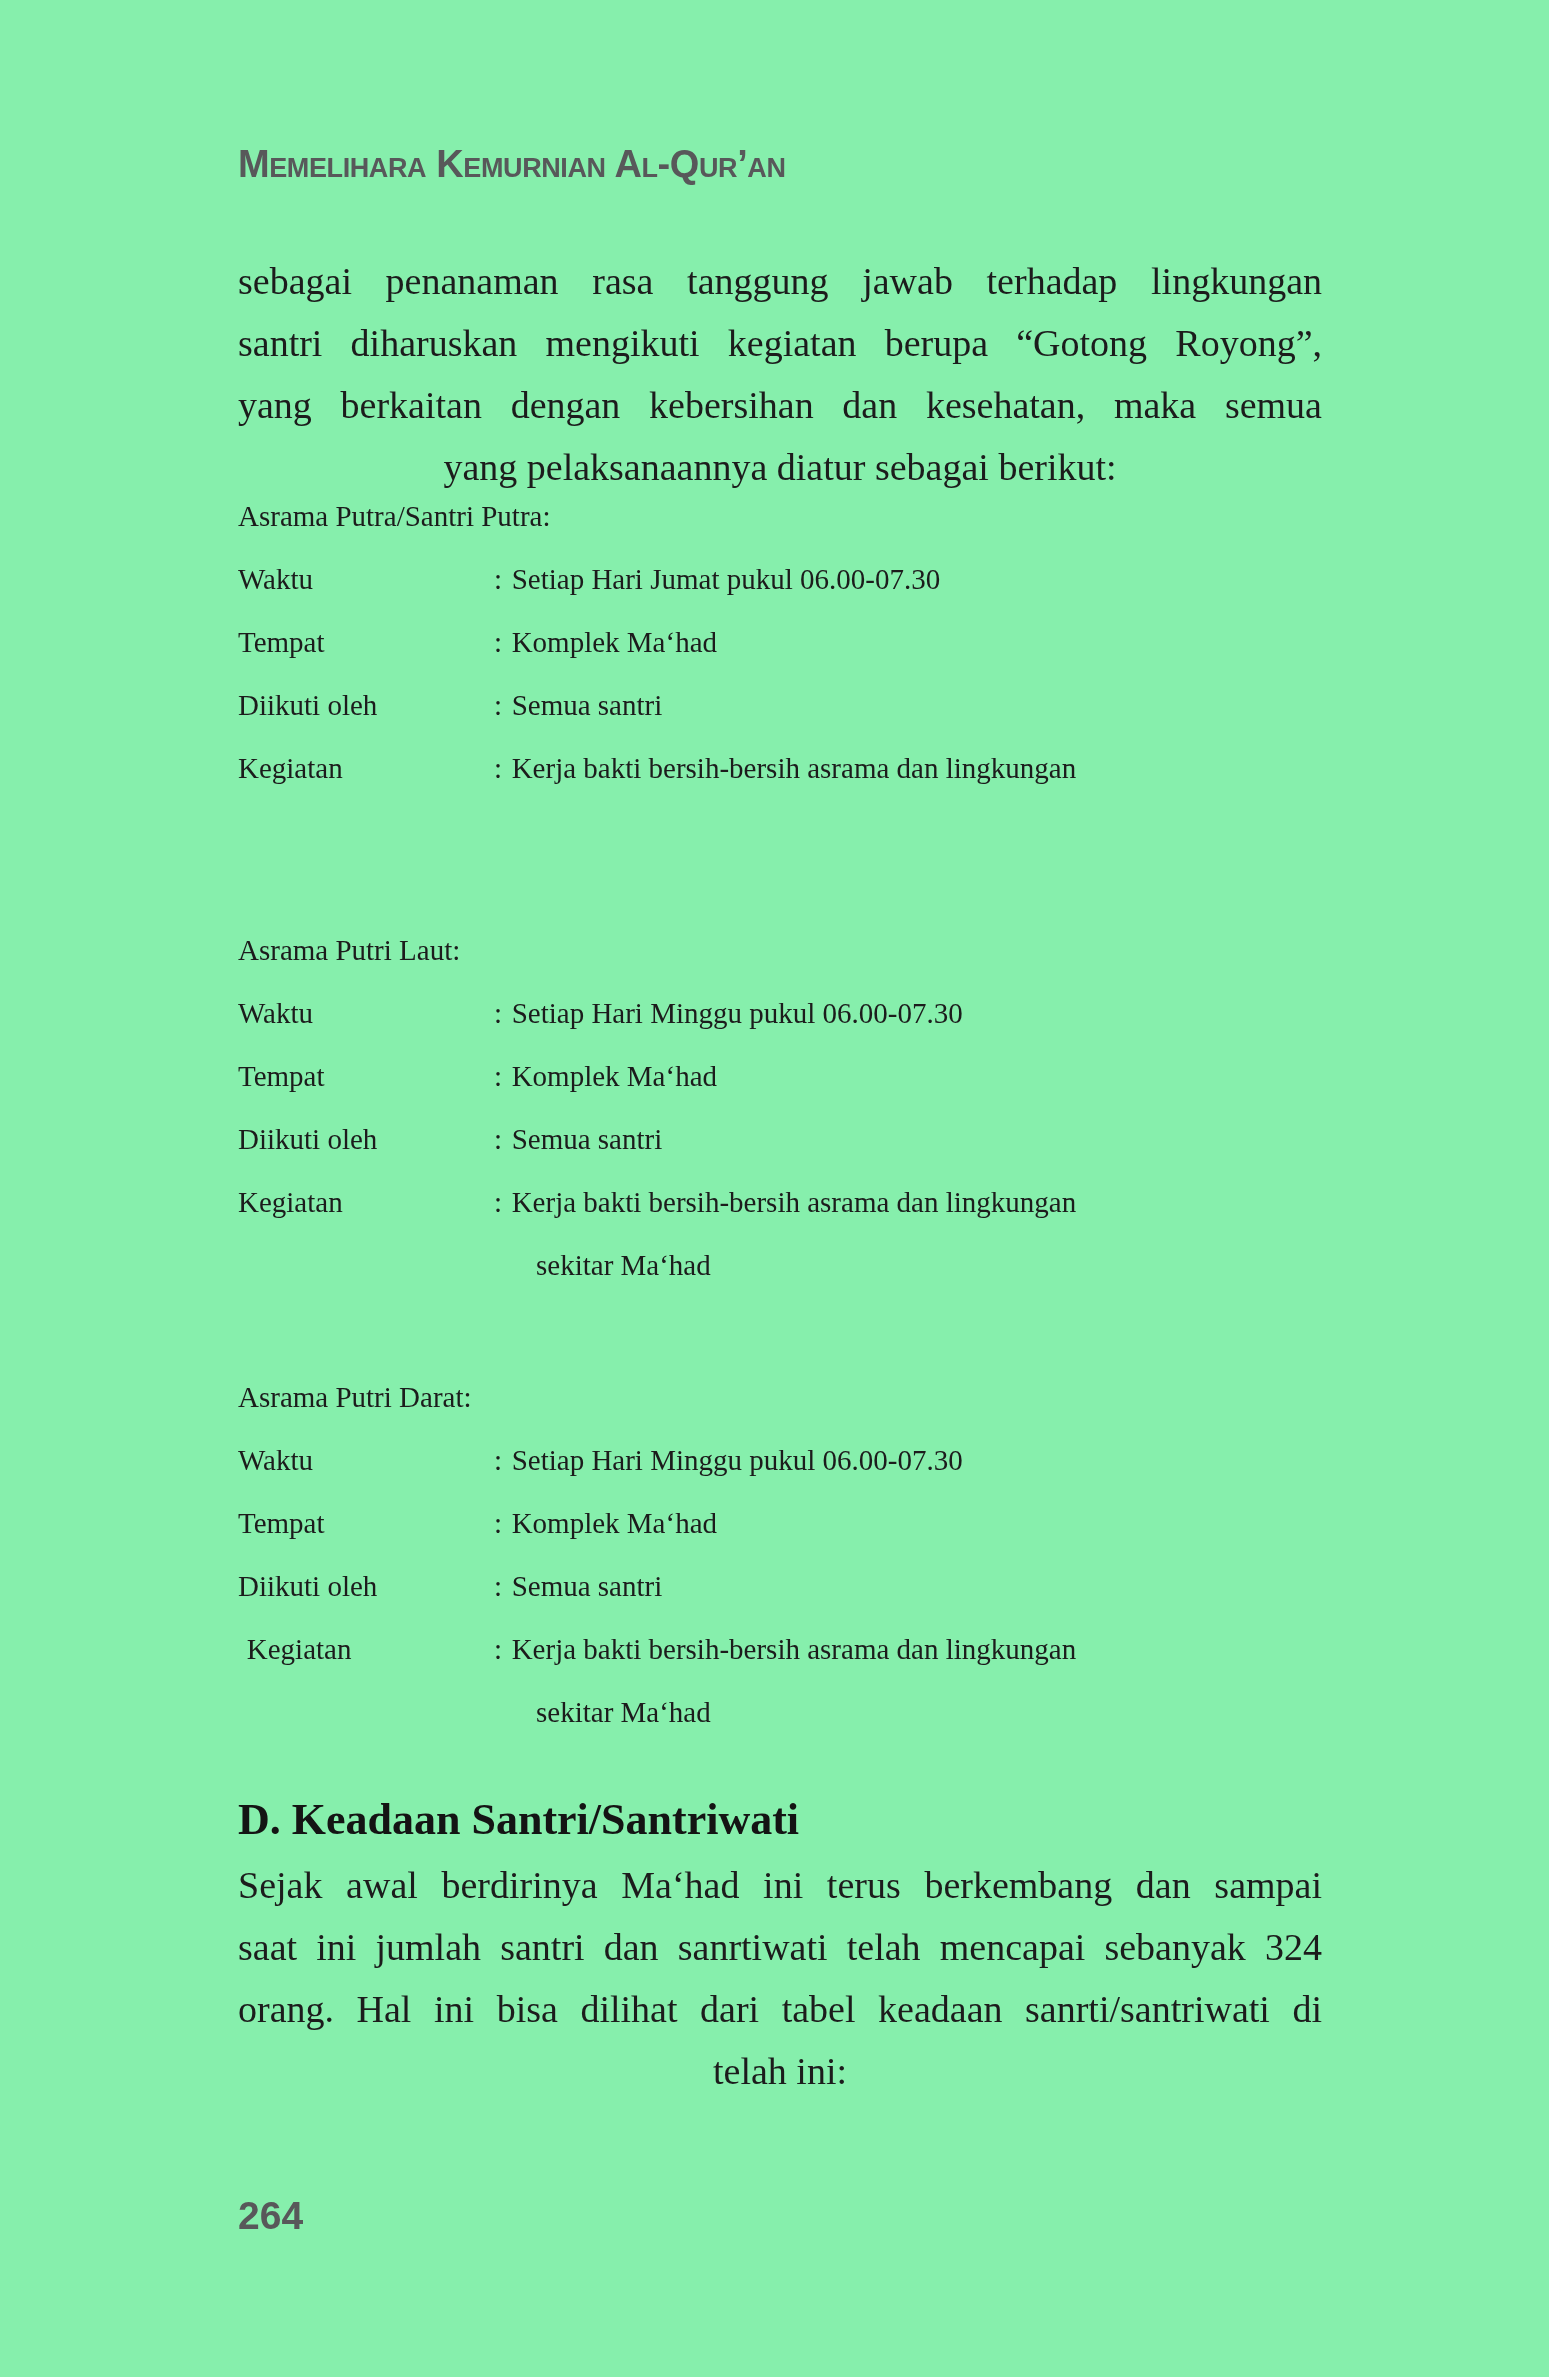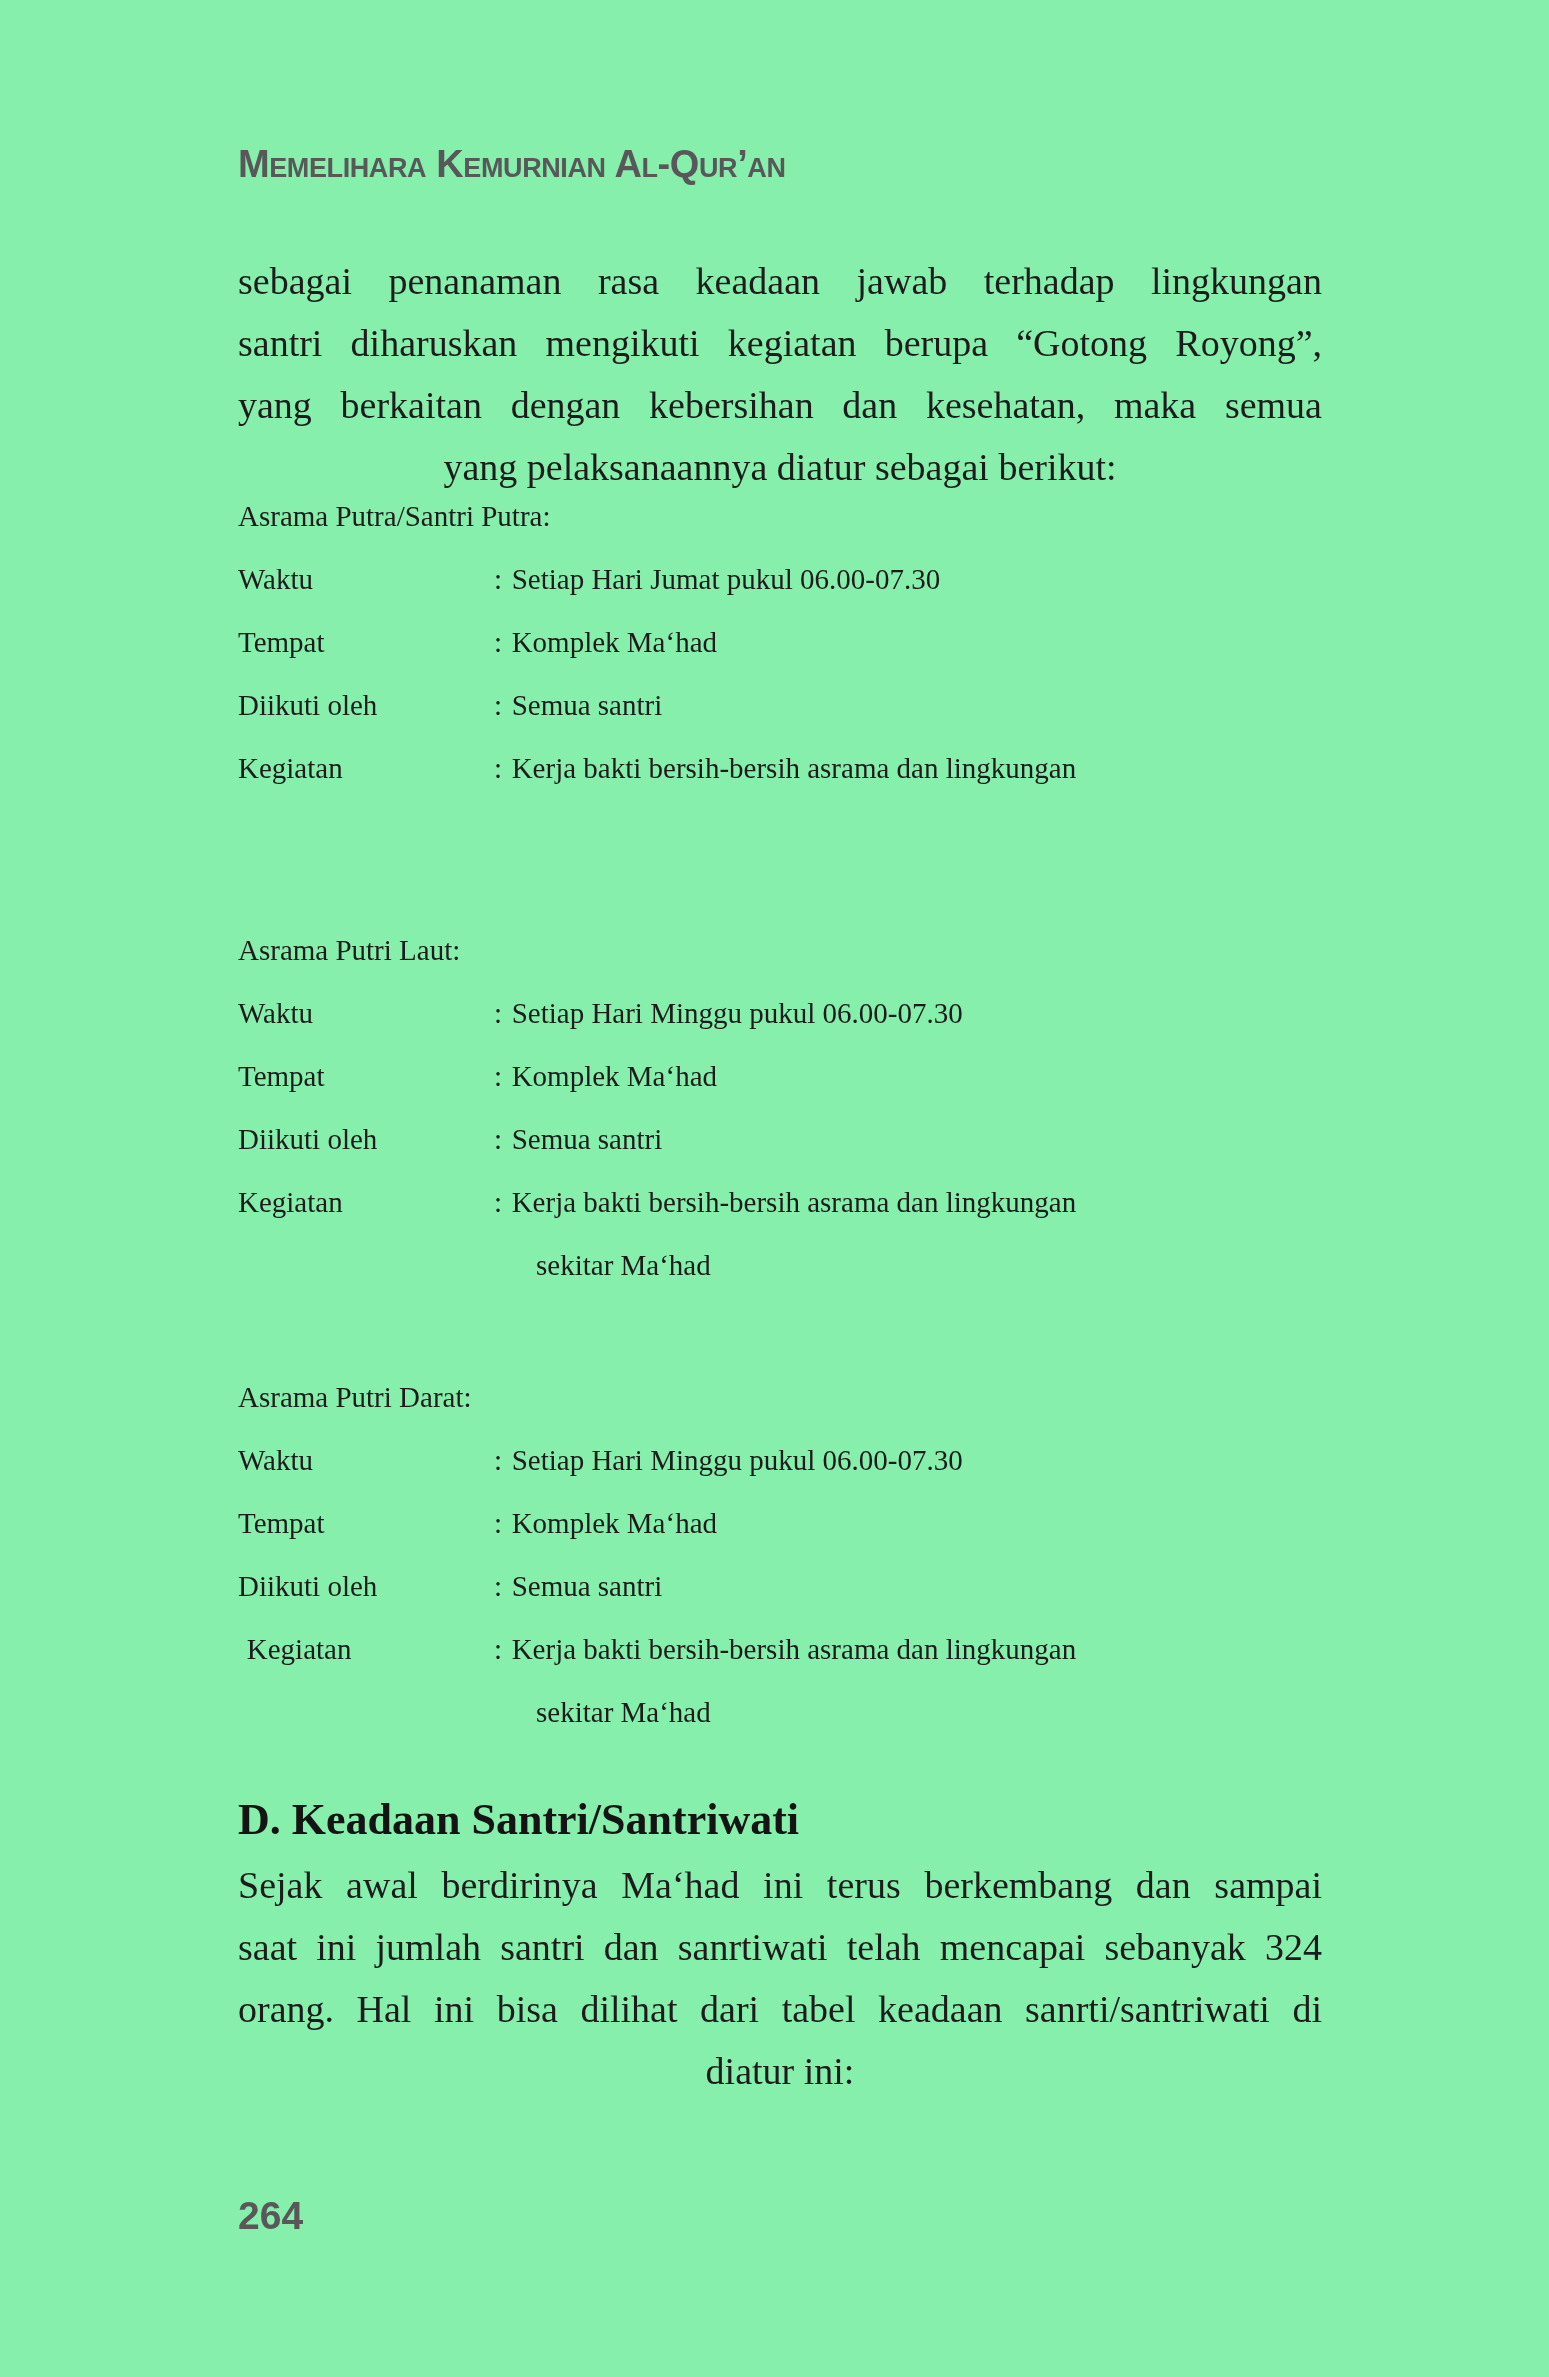--- a/index.html
+++ b/index.html
@@ -97,21 +97,21 @@
   }
 </style>
 </head>
 <body>
 
 <div id="page">
 
   <div class="running-header">Memelihara Kemurnian Al-Qur’an</div>
 
   <div class="para" id="intro-para">
-    <div class="jline">sebagai penanaman rasa keadaan jawab terhadap lingkungan</div>
+    <div class="jline">sebagai penanaman rasa tanggung jawab terhadap lingkungan</div>
     <div class="jline">santri diharuskan mengikuti kegiatan berupa “Gotong Royong”,</div>
     <div class="jline">yang berkaitan dengan kebersihan dan kesehatan, maka semua</div>
     <div class="lline">yang pelaksanaannya diatur sebagai berikut:</div>
   </div>
 
   <div class="sched-block" id="block-putra">
     <div class="sched-title">Asrama Putra/Santri Putra:</div>
     <div class="sched-row row-waktu">
       <span class="lbl">Waktu</span>
       <span class="val"><span class="sep">:</span><span>Setiap Hari Jumat pukul 06.00-07.30</span></span>
@@ -171,19 +171,19 @@
     </div>
     <div class="sched-cont">sekitar Ma‘had</div>
   </div>
 
   <div id="section-d-heading">D. Keadaan Santri/Santriwati</div>
 
   <div class="para" id="section-d-para">
     <div class="jline">Sejak awal berdirinya Ma‘had ini terus berkembang dan sampai</div>
     <div class="jline">saat ini jumlah santri dan sanrtiwati telah mencapai sebanyak 324</div>
     <div class="jline">orang. Hal ini bisa dilihat dari tabel keadaan sanrti/santriwati di</div>
-    <div class="lline">diatur ini:</div>
+    <div class="lline">telah ini:</div>
   </div>
 
   <div id="page-number">264</div>
 
 </div>
 
 
 </body></html>

